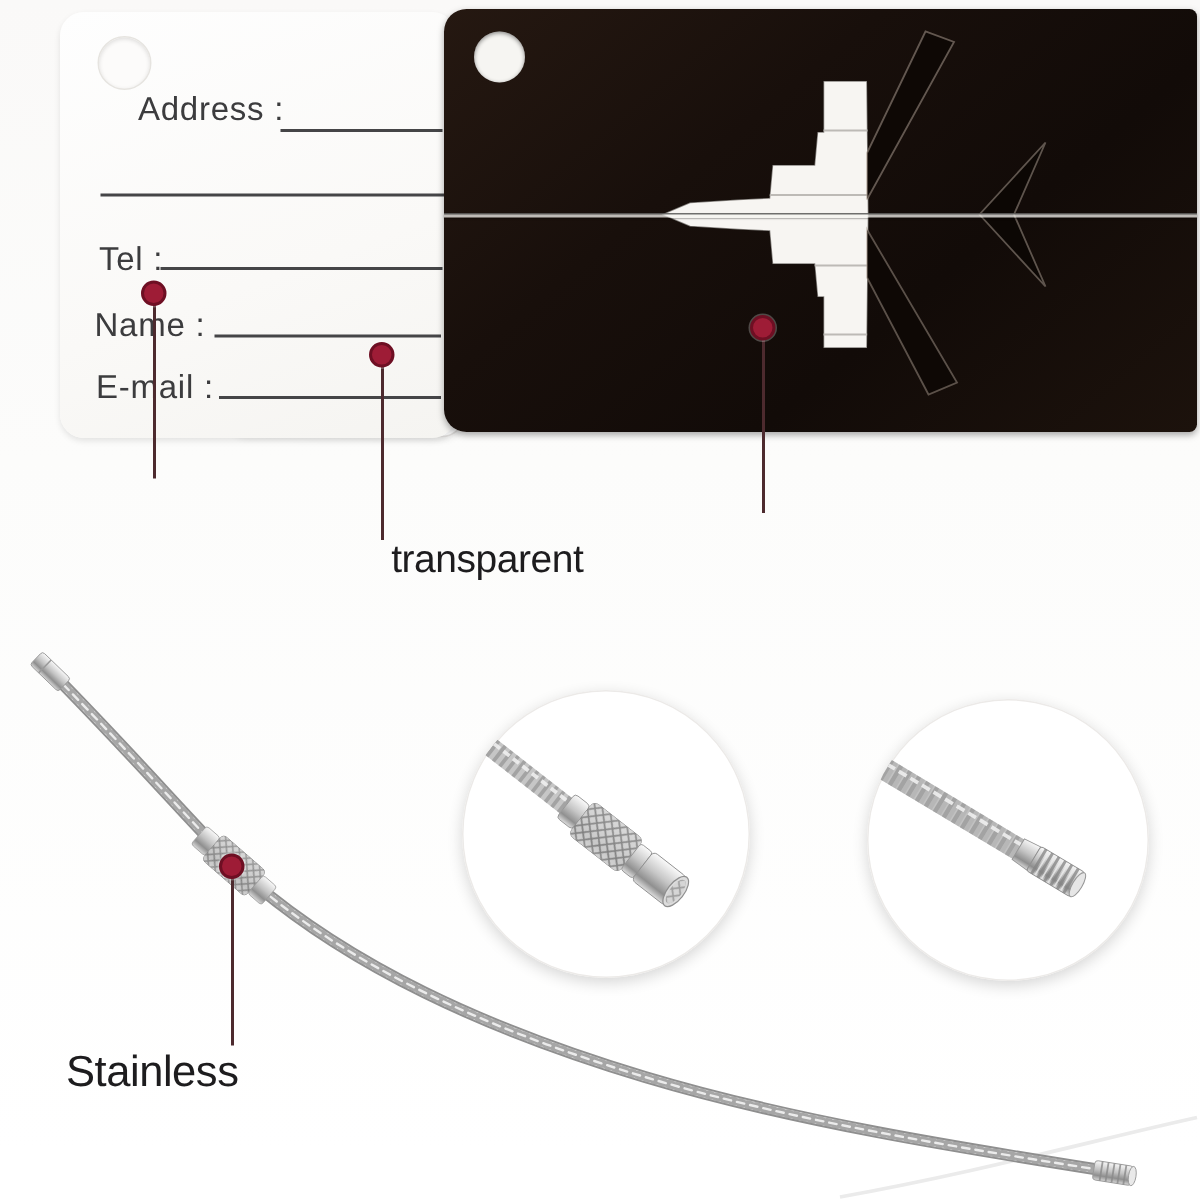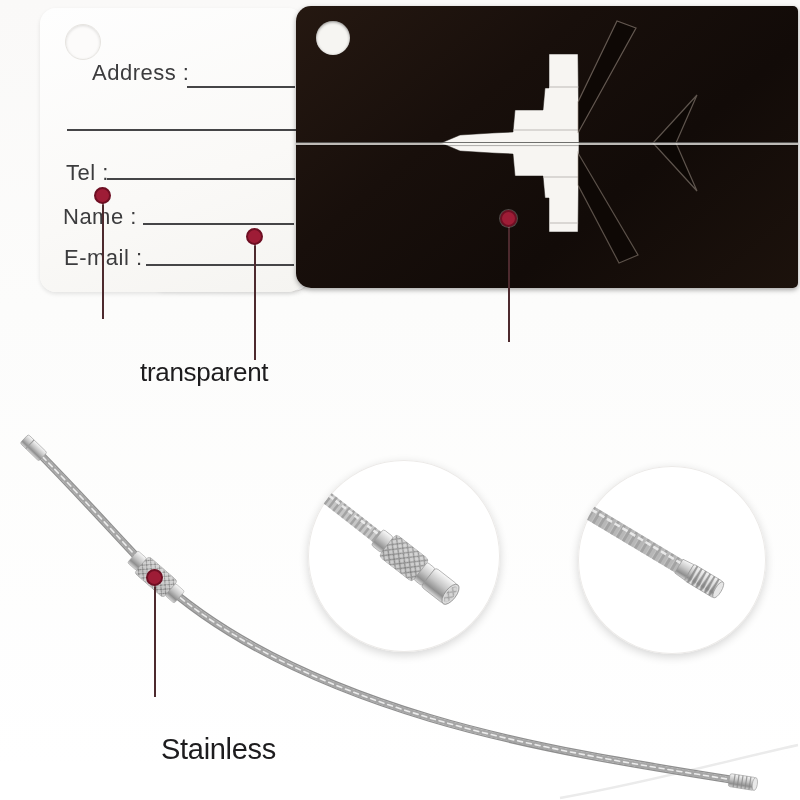--- a/index.html
+++ b/index.html
@@ -94,23 +94,23 @@
   .l2{left:254px;top:244px;height:116px;}
   .l3{left:508px;top:226px;height:116px;}
   .l4{left:154px;top:585px;height:112px;}
 
   
   .label{
     position:absolute;color:#1d1c1e;font-size:26px;letter-spacing:-0.3px;
     white-space:nowrap;
   }
   .lbl-info{left:20px;top:320px;}
-  .lbl-sheet{left:140px;top:359px;width:236px;text-align:left;line-height:27px;white-space:normal;}
+  .lbl-sheet{left:153px;top:359px;width:236px;text-align:right;line-height:27px;white-space:normal;}
   .lbl-metal{left:404px;top:340px;}
-  .lbl-rope{left:44px;top:733px;width:232px;text-align:right;font-size:29px;line-height:32px;white-space:normal;}
+  .lbl-rope{left:44px;top:699px;width:232px;text-align:left;font-size:29px;line-height:32px;white-space:normal;}
 
   
   .rope-svg{position:absolute;left:0;top:430px;z-index:5;}
 
   
   .inset{
     position:absolute;border-radius:50%;overflow:hidden;background:#ffffff;
     box-shadow:0 3px 10px rgba(0,0,0,0.16), inset 0 0 0 1px #eceae8;
     z-index:10;
   }

